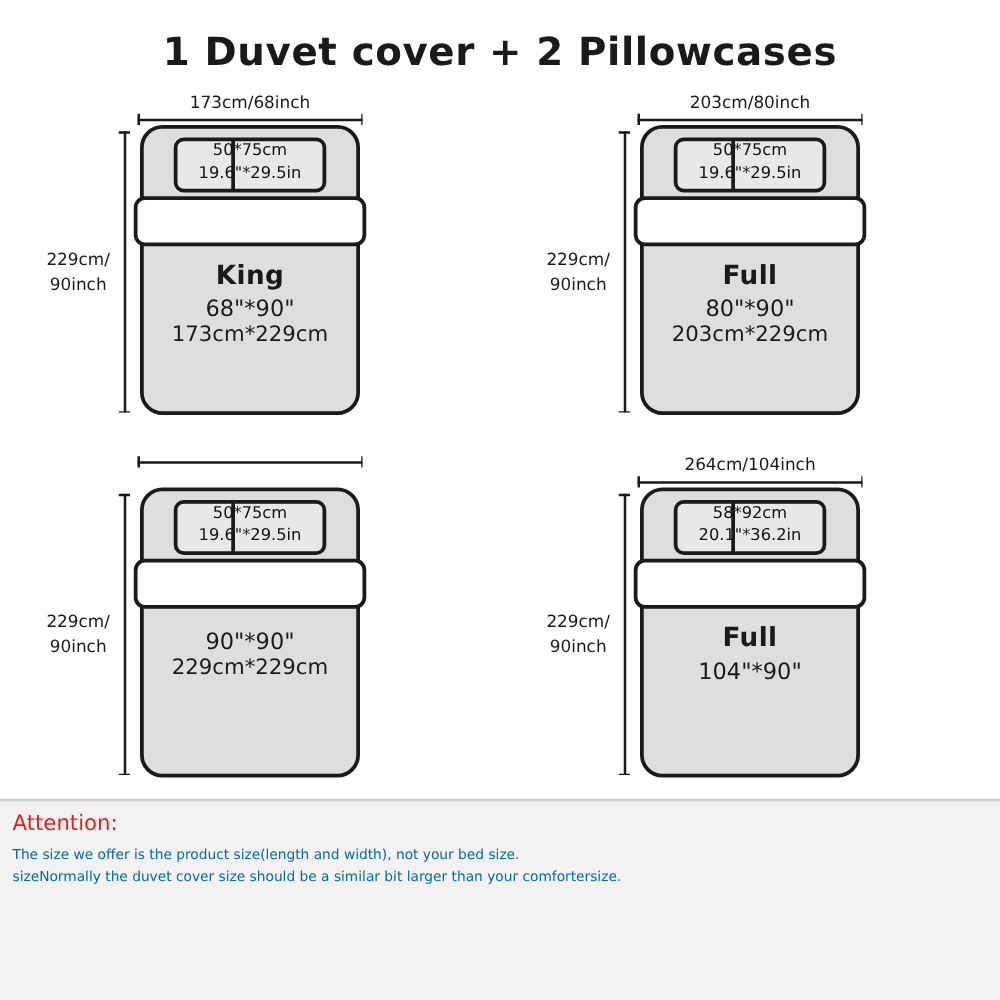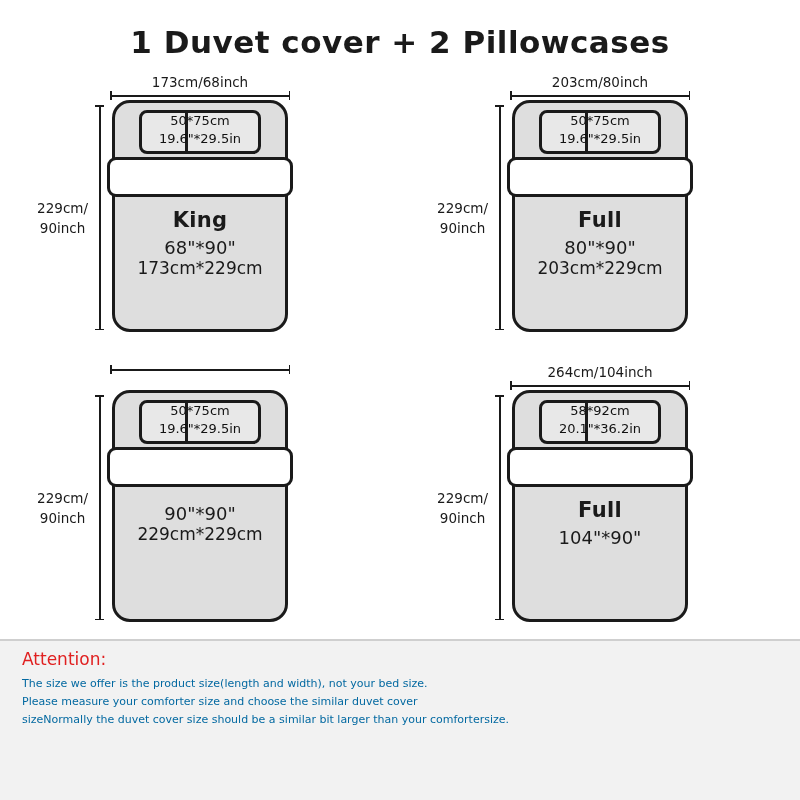--- a/index.html
+++ b/index.html
@@ -209,21 +209,21 @@
   
   .attention {
     position: absolute;
     left: 0;
     bottom: 0;
     width: 800px;
     height: 161px;
     background: #f2f2f2;
     border-top: 2px solid #cfcfcf;
     box-sizing: border-box;
-    padding: 8px 10px 0 22px;
+    padding: 8px 10px 0 10px;
   }
   .attention-title {
     color: #e02020;
     font-size: 17px;
     font-family: "DejaVu Sans", sans-serif;
     margin-bottom: 6px;
   }
   .attention-line {
     font-size: 11px;
     line-height: 1.62;
@@ -376,17 +376,16 @@
           <div class="bed-inch">104"*90"</div>
         </div>
       </div>
     </div>
 
   </div>
 
   <div class="attention">
     <div class="attention-title">Attention:</div>
     <div class="attention-line">The size we offer is the product size(length and width), not your bed size.</div>
-    <div class="attention-line">Please measure your comforter size and choose the similar duvet cover</div>
     <div class="attention-line">sizeNormally the duvet cover size should be a similar bit larger than your comfortersize.</div>
   </div>
 
 </div>
 
 </body></html>

